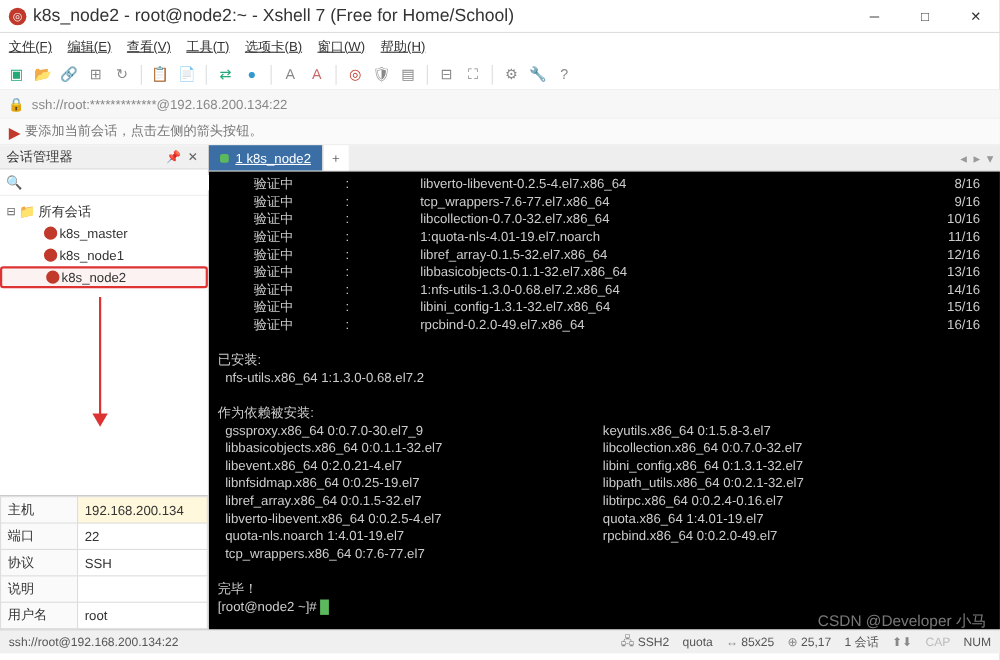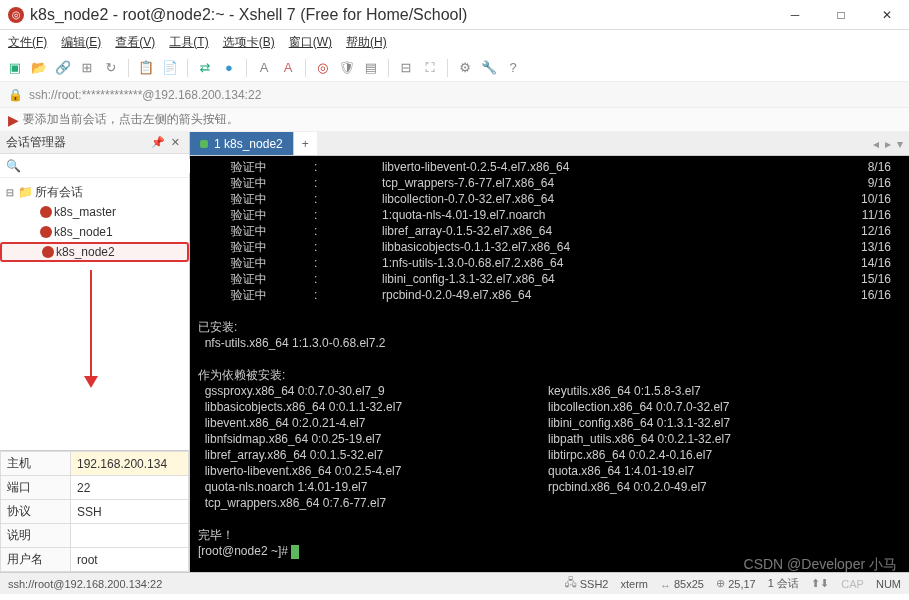--- a/index.html
+++ b/index.html
@@ -46,21 +46,21 @@
 .arrow-head { position: absolute; left: 84px; top: 110px; width: 0; height: 0; border-left: 7px solid transparent; border-right: 7px solid transparent; border-top: 12px solid #d33; }
 
 .props { border-top: 1px solid #ccc; }
 .props table { width: 100%; border-collapse: collapse; }
 .props td { border: 1px solid #ddd; padding: 3px 6px; font-size: 12px; }
 .props td:first-child { width: 70px; background: #fafafa; }
 .props td.hl { background: #fff8dc; }
 
 .content { flex: 1; display: flex; flex-direction: column; }
 .tabbar { height: 24px; background: #eee; display: flex; align-items: stretch; border-bottom: 1px solid #ccc; }
-.tab { display: flex; align-items: center; padding: 0 10px; gap: 6px; background: #3a6ea5; color: #fff; cursor: pointer; font-size: 12px; }
+.tab { display: flex; align-items: center; padding: 0 10px; gap: 6px; background: #3a6ea5; color: #fff; cursor: pointer; font-size: 12px; text-decoration: underline; }
 .tab .dot { width: 8px; height: 8px; background: #5cb85c; border-radius: 2px; }
 .newtab { width: 24px; display: flex; align-items: center; justify-content: center; background: #fff; border-left: 1px solid #ccc; cursor: pointer; color: #666; }
 .tab-sp { flex: 1; }
 .tab-nav { display: flex; align-items: center; gap: 6px; padding: 0 6px; color: #999; }
 
 .terminal { flex: 1; background: #000; color: #ccc; font-family: "Consolas", monospace; font-size: 12px; padding: 3px 8px; overflow: hidden; white-space: pre; line-height: 16px; }
 .terminal .row { display: flex; }
 .terminal .c1 { width: 90px; margin-left: 26px; }
 .terminal .c2 { width: 20px; }
 .terminal .c3 { flex: 1; padding-left: 48px; }
@@ -219,21 +219,21 @@
   </div>
 </div>
 
 <div class="statusbar">
   <span>ssh://root@192.168.200.134:22</span>
   <span class="sp"></span>
   <span class="cell">
       <span class="ic">🖧</span>
       <span>SSH2</span>
     </span>
-  <span class="cell">xterm</span>
+  <span class="cell">quota</span>
   <span class="cell">
       <span class="ic">↔</span>
       <span>85x25</span>
     </span>
   <span class="cell">
       <span class="ic">⊕</span>
       <span>25,17</span>
     </span>
   <span class="cell">1 会话</span>
   <span class="cell">

